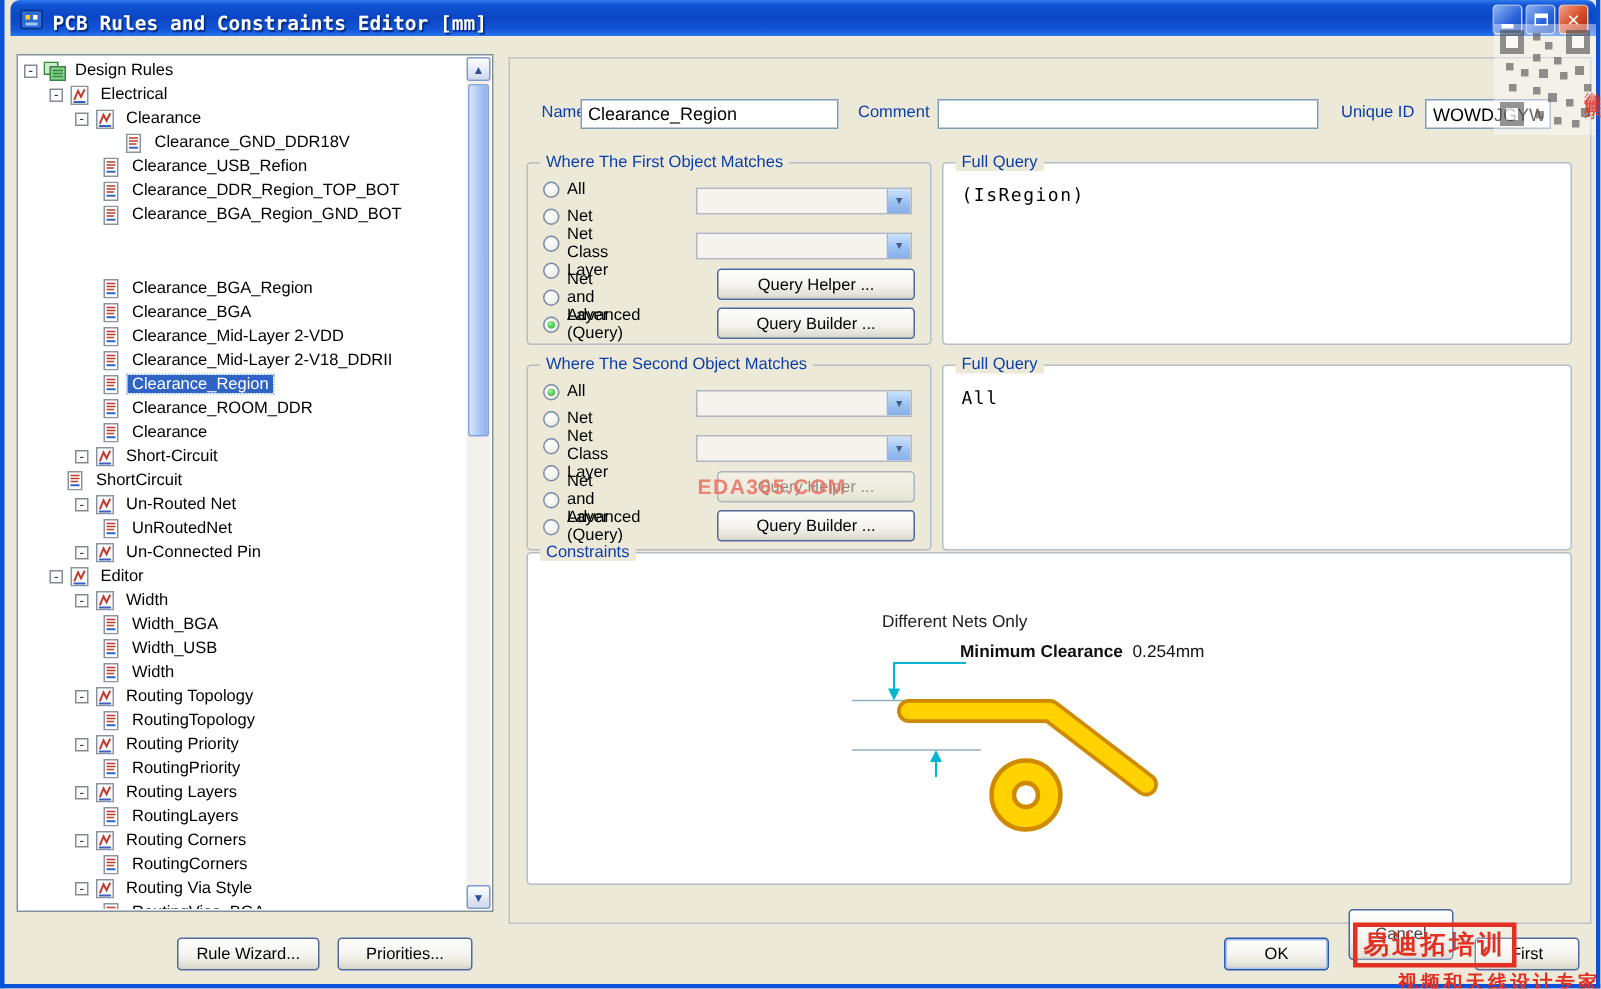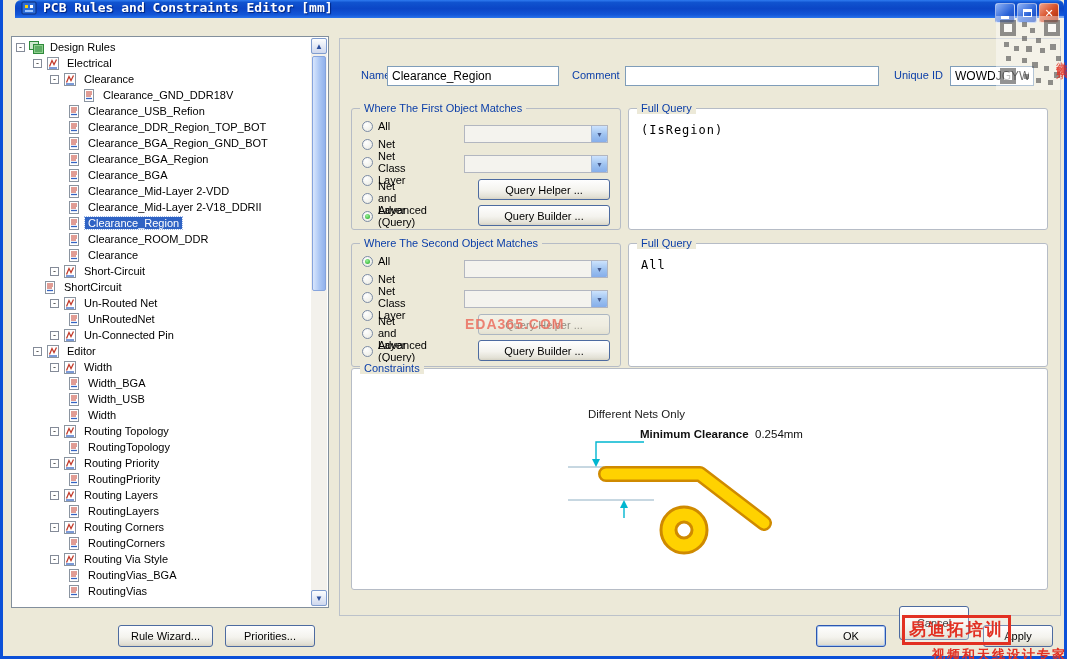--- a/index.html
+++ b/index.html
@@ -2,23 +2,23 @@
 <html style="--selection: #2f63c4; --accent-blue: #0b3ea8; --trace-yellow: #ffd200; --trace-outline: #cf8a00; --arrow-cyan: #00b6d0; --watermark-red: #e23022;"><head>
 <meta charset="utf-8">
 <style>
   *{margin:0;padding:0;box-sizing:border-box}
   html,body{width:1067px;height:659px;overflow:hidden}
   body{font-family:"Liberation Sans",sans-serif;font-size:11px;color:#000;background:#d8d4c8}
   .screen{position:relative;width:1067px;height:659px;overflow:hidden}
   .window{position:absolute;inset:0;background:#ece9d8;border:3px solid #0b50d8;border-top:none}
 
   
-  .titlebar{position:absolute;left:12px;top:0;right:0;height:18px;
+  .titlebar{position:absolute;left:4px;top:0;right:0;height:24px;
     background:linear-gradient(180deg,#2f7bf0 0%,#1053cf 14%,#0b46c6 48%,#1356d8 82%,#2a74ec 100%);
-    border-radius:6px 6px 0 0;display:flex;align-items:flex-start;padding:0 4px 0 6px}
+    border-radius:6px 6px 0 0;display:flex;align-items:flex-end;padding:0 4px 0 6px}
   .title-text{color:#fff;font-family:"DejaVu Sans Mono",monospace;font-weight:bold;font-size:13px;
     margin-left:6px;text-shadow:1px 1px 1px #00237a;white-space:nowrap}
   .winbtns{position:absolute;right:5px;top:3px;display:flex;gap:2px}
   .winbtn{width:20px;height:20px;border-radius:3px;border:1px solid rgba(255,255,255,.55);
     display:flex;align-items:center;justify-content:center;color:#fff;font-size:11px;cursor:default}
   .winbtn.blue{background:linear-gradient(135deg,#8fb2f5,#2a63d8 60%,#1a47b8)}
   .winbtn.red{background:linear-gradient(135deg,#f0a088,#d8512a 50%,#a82808)}
   .glyph-min{width:8px;height:3px;background:#fff;margin-top:9px}
   .glyph-max{width:9px;height:8px;border:1px solid #fff;border-top:3px solid #fff}
 
@@ -182,21 +182,21 @@
           <div class="tree-row" style="padding-left: 54px;">
             <span class="tree-icon">
               <svg width="14" height="13" viewBox="0 0 14 13">
                 <rect x="2.5" y="0.5" width="9" height="12" fill="#fff" stroke="#8a94a0"></rect>
                 <path d="M4 3h6M4 5h6M4 7h5" stroke="#c23a2a" stroke-width="1" fill="none"></path>
                 <path d="M4 9.5h6" stroke="#3463c2" stroke-width="1.3" fill="none"></path>
               </svg>
             </span>
             <span class="tree-label">Clearance_BGA_Region_GND_BOT</span>
           </div>
-          <div class="tree-row" style="padding-left: 54px;">
+          <div class="tree-row" style="padding-left: 54px; margin-top: 33px;">
             <span class="tree-icon">
               <svg width="14" height="13" viewBox="0 0 14 13">
                 <rect x="2.5" y="0.5" width="9" height="12" fill="#fff" stroke="#8a94a0"></rect>
                 <path d="M4 3h6M4 5h6M4 7h5" stroke="#c23a2a" stroke-width="1" fill="none"></path>
                 <path d="M4 9.5h6" stroke="#3463c2" stroke-width="1.3" fill="none"></path>
               </svg>
             </span>
             <span class="tree-label">Clearance_BGA_Region</span>
           </div>
           <div class="tree-row" style="padding-left: 54px;">
@@ -625,21 +625,21 @@
     <div class="btn" style="left:222px;top:625px;width:90px;height:22px">
       <span>Priorities...</span>
     </div>
     <div class="btn default" style="left:813px;top:625px;width:70px;height:22px">
       <span>OK</span>
     </div>
     <div class="btn" style="left:896px;top:606px;width:70px;height:34px">
       <span>Cancel</span>
     </div>
     <div class="btn" style="left:980px;top:625px;width:70px;height:22px">
-      <span>Apply</span>
+      <span>First</span>
     </div>
 
     <svg class="qr-wm" viewBox="0 0 68 74">
       <rect x="0" y="0" width="68" height="74" fill="#ffffff" opacity="0.55"></rect>
       <g fill="#6f6f6f">
         <rect x="4" y="4" width="16" height="16"></rect>
           <rect x="8" y="8" width="8" height="8" fill="#fff"></rect>
         <rect x="48" y="4" width="16" height="16"></rect>
           <rect x="52" y="8" width="8" height="8" fill="#fff"></rect>
         <rect x="4" y="52" width="16" height="16"></rect>

